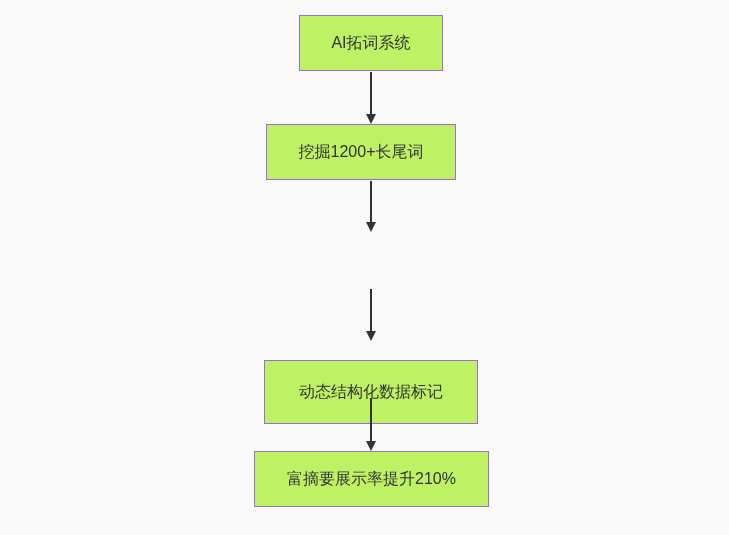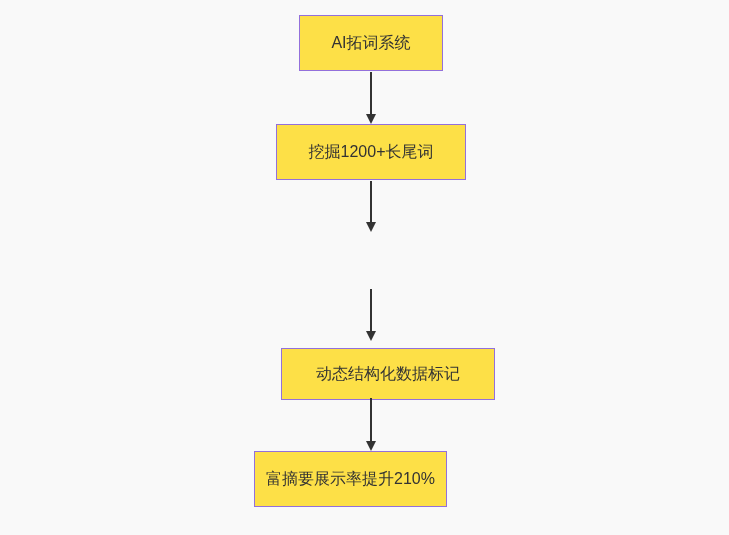--- a/index.html
+++ b/index.html
@@ -12,35 +12,35 @@
   .canvas {
     position: relative;
     width: 729px;
     height: 535px;
     background: #f9f9f9;
     overflow: hidden;
   }
   .flow-node {
     position: absolute;
     box-sizing: border-box;
-    background: #fde047;
+    background: #bef264;
     border: 1px solid #9370db;
     color: #333333;
     font-size: 16px;
     display: flex;
     align-items: center;
     justify-content: center;
     text-align: center;
     white-space: nowrap;
   }
   .n1 { left: 299px; top: 15px;  width: 144px; height: 56px; }
-  .n2 { left: 276px; top: 124px; width: 190px; height: 56px; }
+  .n2 { left: 266px; top: 124px; width: 190px; height: 56px; }
   .n3 { left: 262px; top: 232px; width: 218px; height: 56px; }
-  .n4 { left: 264px; top: 348px; width: 214px; height: 52px; margin-left: 17px; }
-  .n5 { left: 254px; top: 451px; width: 193px; height: 56px; }
+  .n4 { left: 264px; top: 360px; width: 214px; height: 64px; }
+  .n5 { left: 254px; top: 451px; width: 235px; height: 56px; }
 
   .edge {
     position: absolute;
     left: 365px;
     width: 12px;
   }
   .edge::before {
     content: "";
     position: absolute;
     left: 5px;

